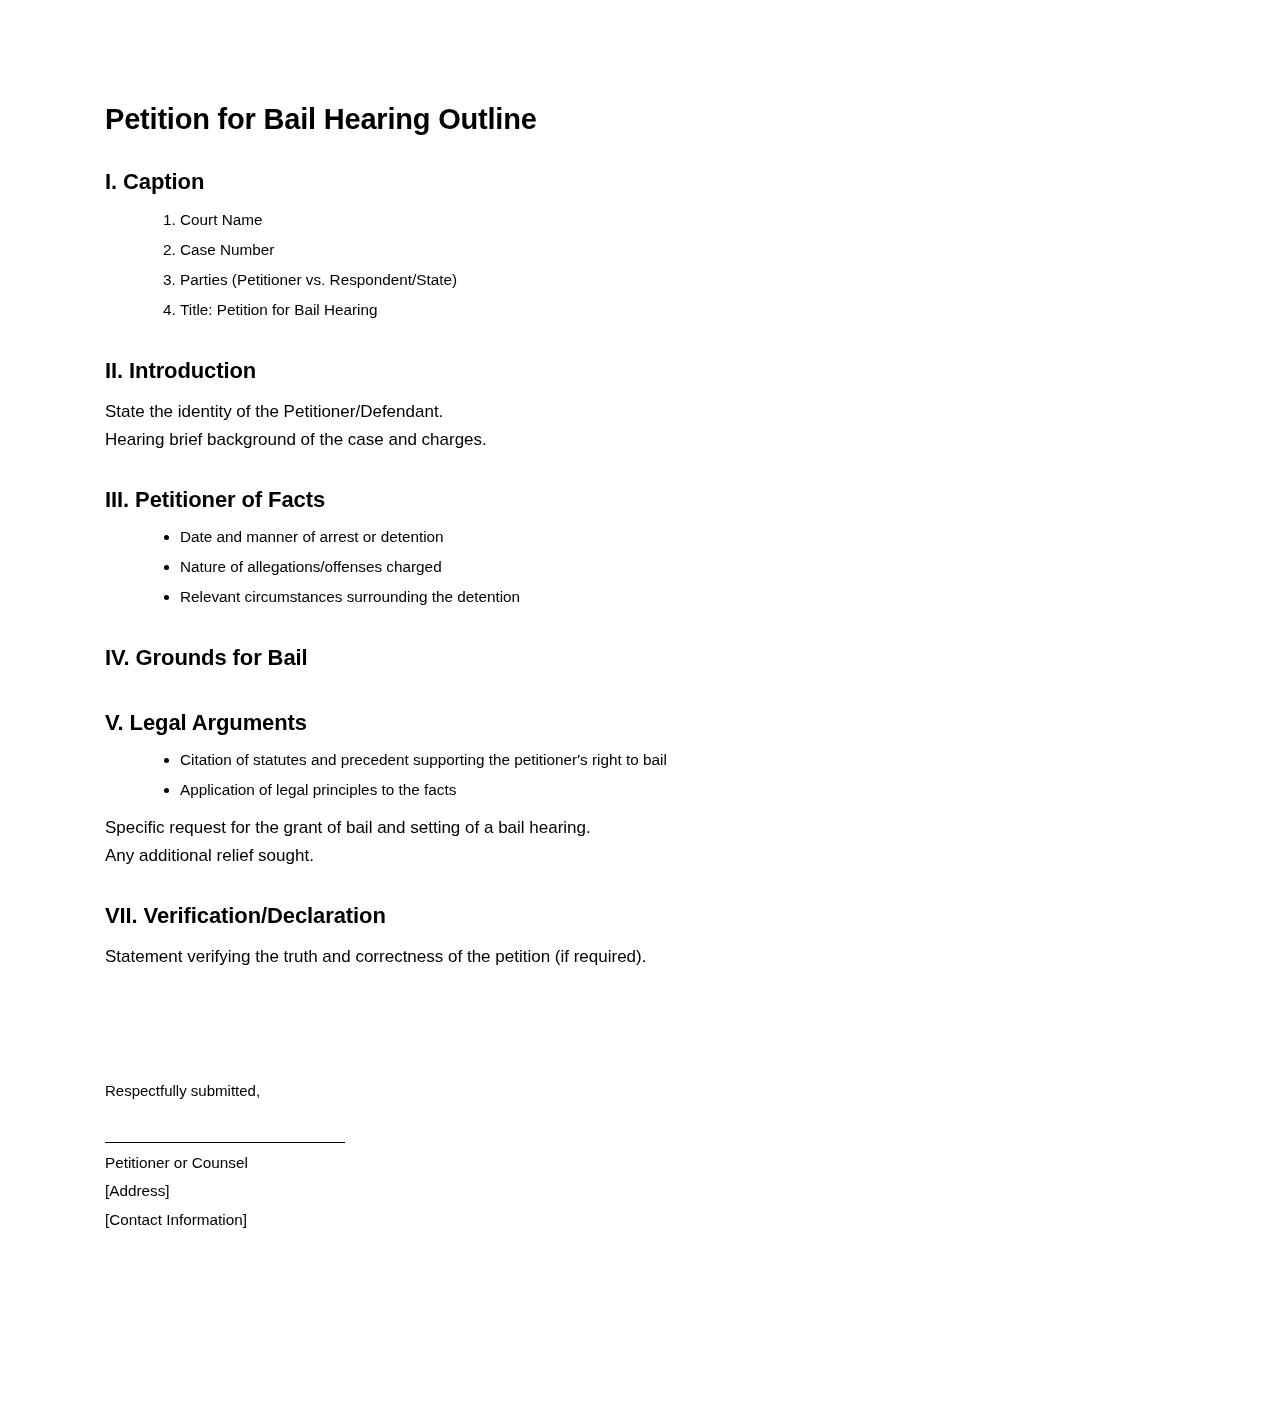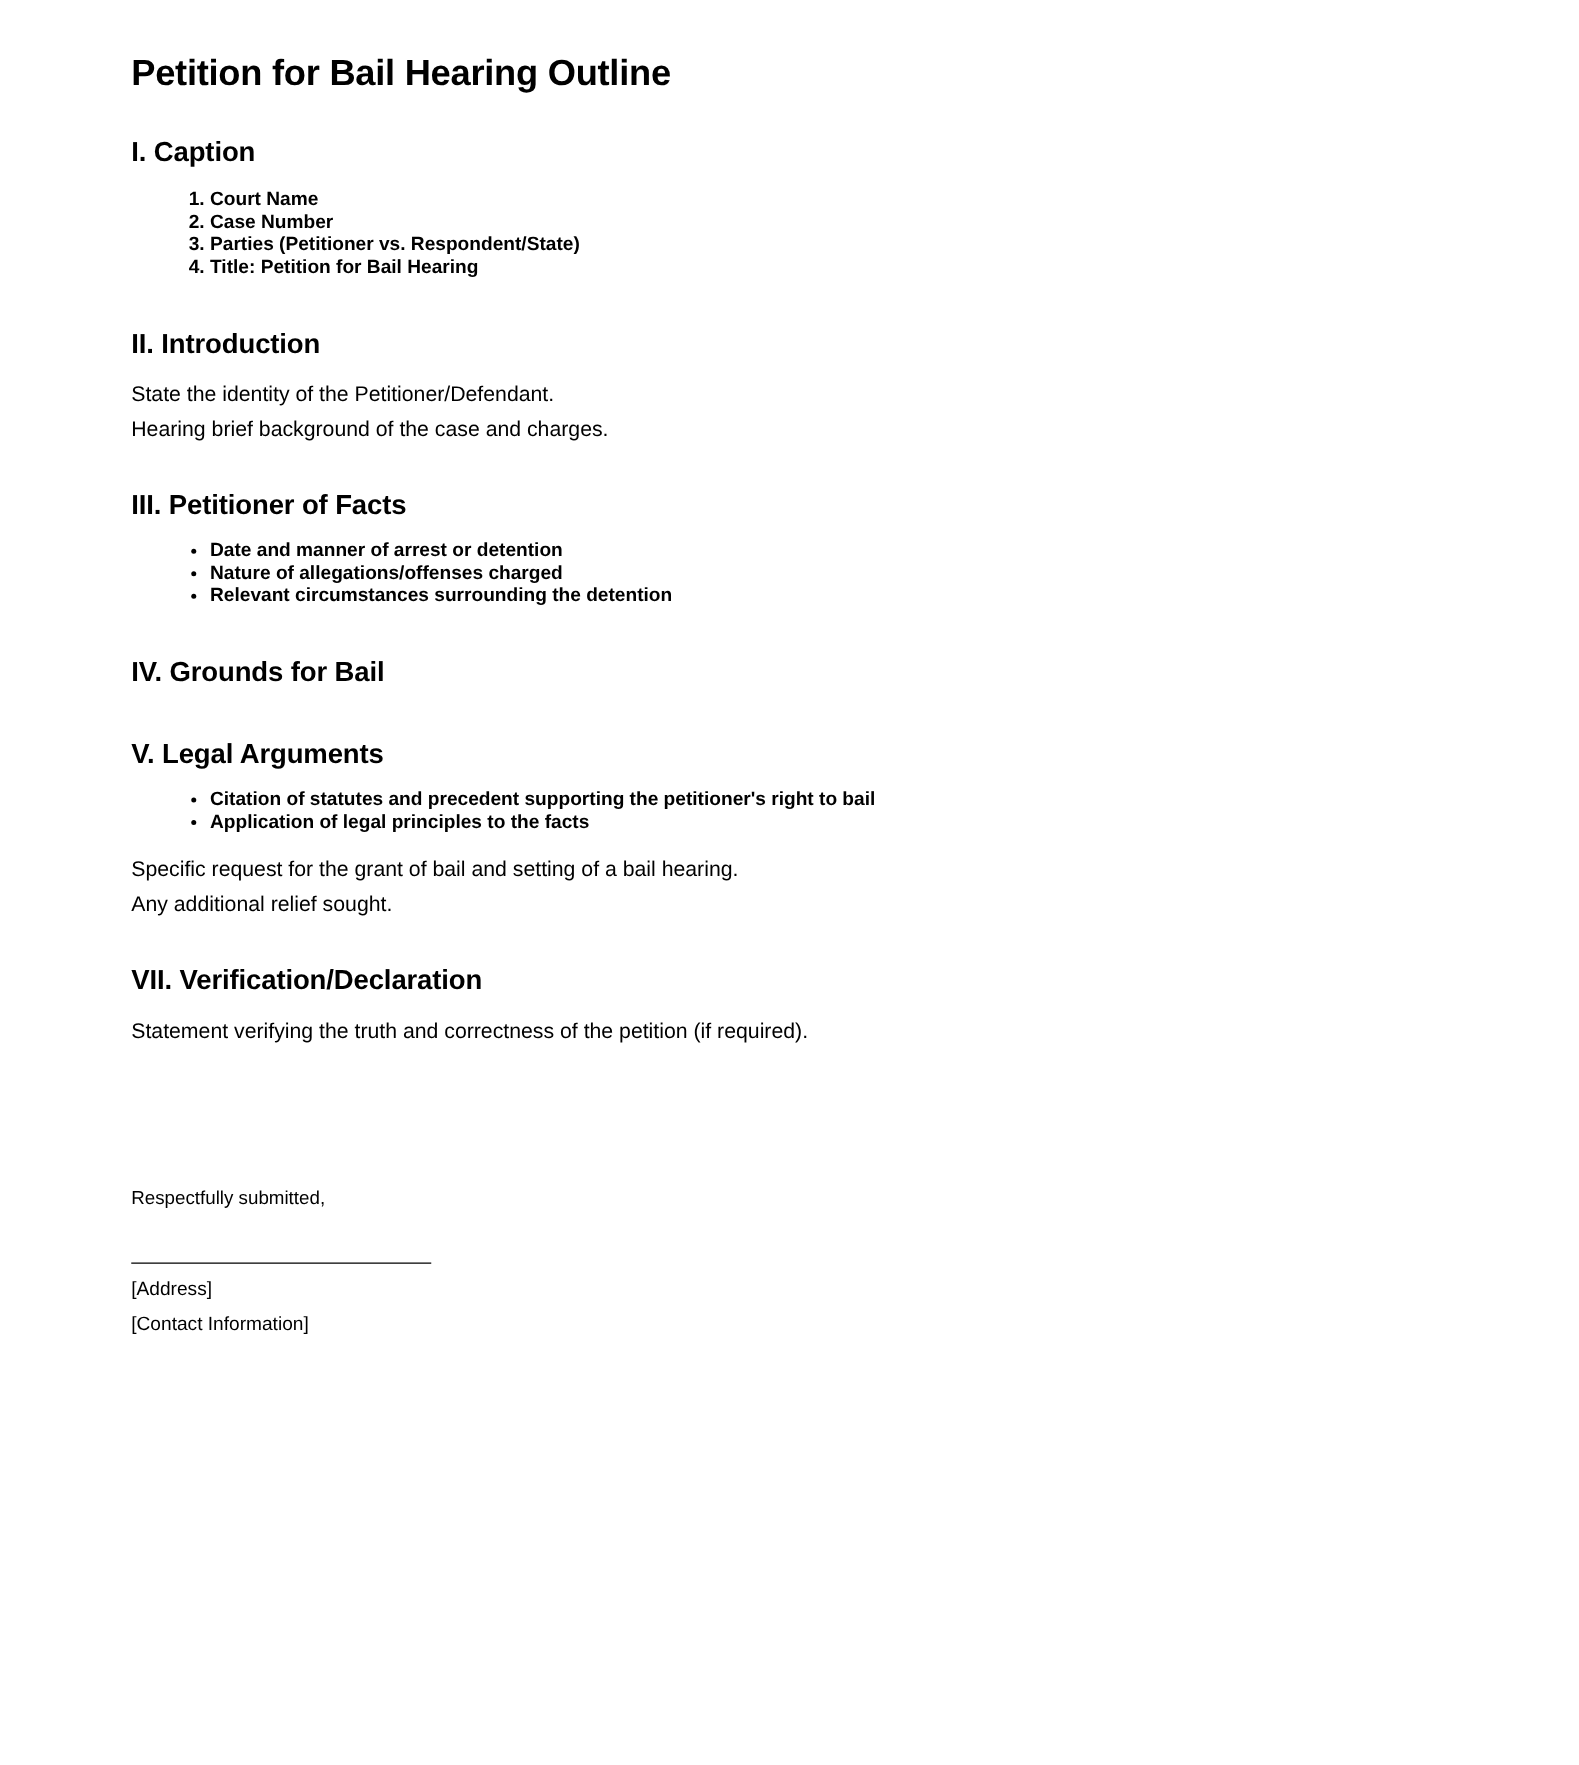--- a/index.html
+++ b/index.html
@@ -13,21 +13,21 @@
     font-family: "Liberation Sans", sans-serif;
     color: #000000;
     -webkit-font-smoothing: antialiased;
   }
   .page {
     position: relative;
     width: 1159px;
     height: 1412px;
     background: #ffffff;
     box-sizing: border-box;
-    padding: 44px 105px 0 105px;
+    padding: 104px 105px 0 105px;
   }
   .doc {
     width: 1053px;
   }
   h1.doc-title {
     font-size: 29px;
     font-weight: bold;
     line-height: 1.05;
     margin: 0 0 0 0;
     padding: 0;
@@ -57,23 +57,22 @@
   ul.doc-list {
     margin: 16px 0 0 0;
     padding: 0 0 0 63px;
     font-size: 15.3px;
     line-height: 1.18;
   }
   ol.doc-list { list-style-type: decimal; }
   ul.doc-list { list-style-type: disc; padding-left: 63px; }
   ol.doc-list li,
   ul.doc-list li {
-    margin: 0;
+    margin: 12px;
     padding: 0;
-    font-weight: bold;
   }
   .spacer-block {
     height: 118px;
   }
   p.signoff {
     font-size: 15px;
     line-height: 1.0;
     margin: 0;
     padding: 0;
   }
@@ -134,17 +133,18 @@
 
     <h2 class="section-heading">VII. Verification/Declaration</h2>
     <p class="body-line">Statement verifying the truth and correctness of the petition (if required).</p>
 
     <div class="spacer-block"></div>
 
     <p class="signoff">Respectfully submitted,</p>
 
     <hr class="sig-rule">
 
+    <p class="sig-line first-sig">Petitioner or Counsel</p>
     <p class="sig-line">[Address]</p>
     <p class="sig-line">[Contact Information]</p>
 
   </div>
 </div>
 
 </body></html>

